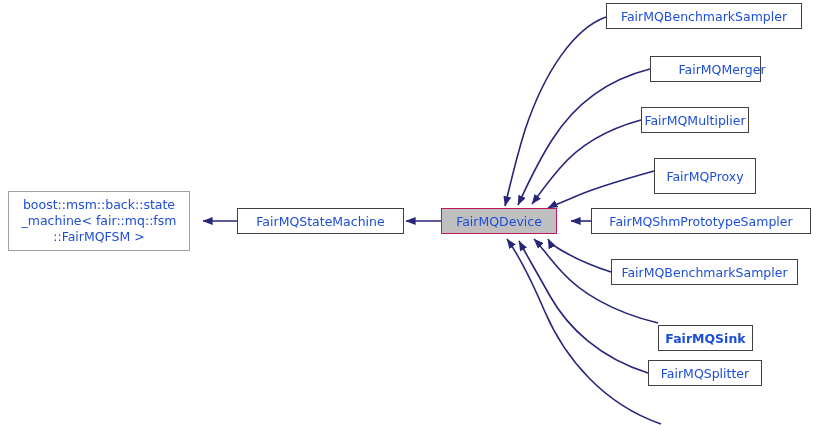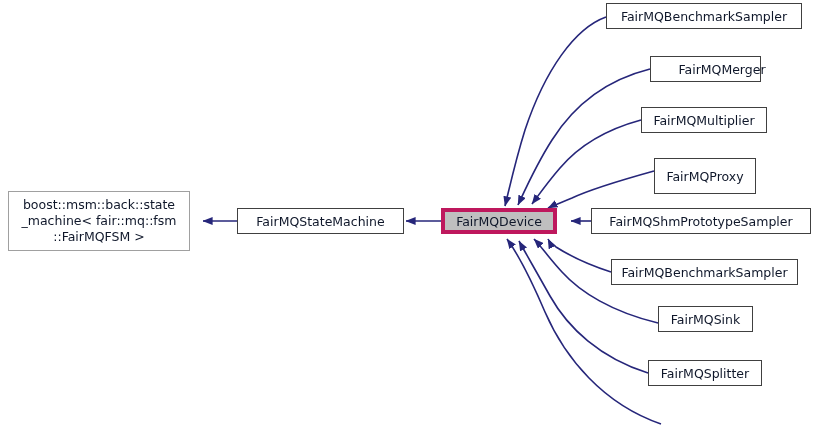--- a/index.html
+++ b/index.html
@@ -24,29 +24,29 @@
   }
   .node {
     position: absolute;
     box-sizing: border-box;
     display: flex;
     align-items: center;
     justify-content: center;
     text-align: center;
     background: #ffffff;
     border: 1px solid #404040;
-    color: #0f172a;
+    color: #1d4ed8;
     font-size: 12.5px;
     line-height: 15px;
     white-space: pre-line;
     z-index: 3;
   }
   .node.current {
     background: #bfbfbf;
-    border: 4px solid #be185d;
+    border: 1px solid #be185d;
   }
   .node.external {
     border: 1px solid #a0a0a0;
     font-size: 12.5px;
     line-height: 16px;
   }
   .node-label {
     display: block;
     padding: 0 4px;
   }
@@ -95,37 +95,37 @@
   </div>
 
   <div class="node" style="left:606px; top:3px; width:196px; height:26px;">
     <span class="node-label">FairMQBenchmarkSampler</span>
   </div>
 
   <div class="node" style="left:650px; top:56px; width:111px; height:26px;padding-left:33px;">
     <span class="node-label">FairMQMerger</span>
   </div>
 
-  <div class="node" style="left:641px; top:107px; width:126px; height:26px;">
+  <div class="node" style="left:641px; top:107px; width:108px; height:26px;">
     <span class="node-label">FairMQMultiplier</span>
   </div>
 
   <div class="node" style="left:654px; top:158px; width:102px; height:36px;">
     <span class="node-label">FairMQProxy</span>
   </div>
 
   <div class="node" style="left:591px; top:208px; width:220px; height:26px;text-align:center;">
     <span class="node-label">FairMQShmPrototypeSampler</span>
   </div>
 
   <div class="node" style="left:611px; top:259px; width:187px; height:26px;">
     <span class="node-label">FairMQBenchmarkSampler</span>
   </div>
 
-  <div class="node" style="left:658px; top:306px; width:95px; height:26px;">
+  <div class="node" style="left:658px; top:325px; width:95px; height:26px;font-weight:bold;">
     <span class="node-label">FairMQSink</span>
   </div>
 
   <div class="node" style="left:648px; top:360px; width:114px; height:26px;">
     <span class="node-label">FairMQSplitter</span>
   </div>
 
 
 </div>
 

